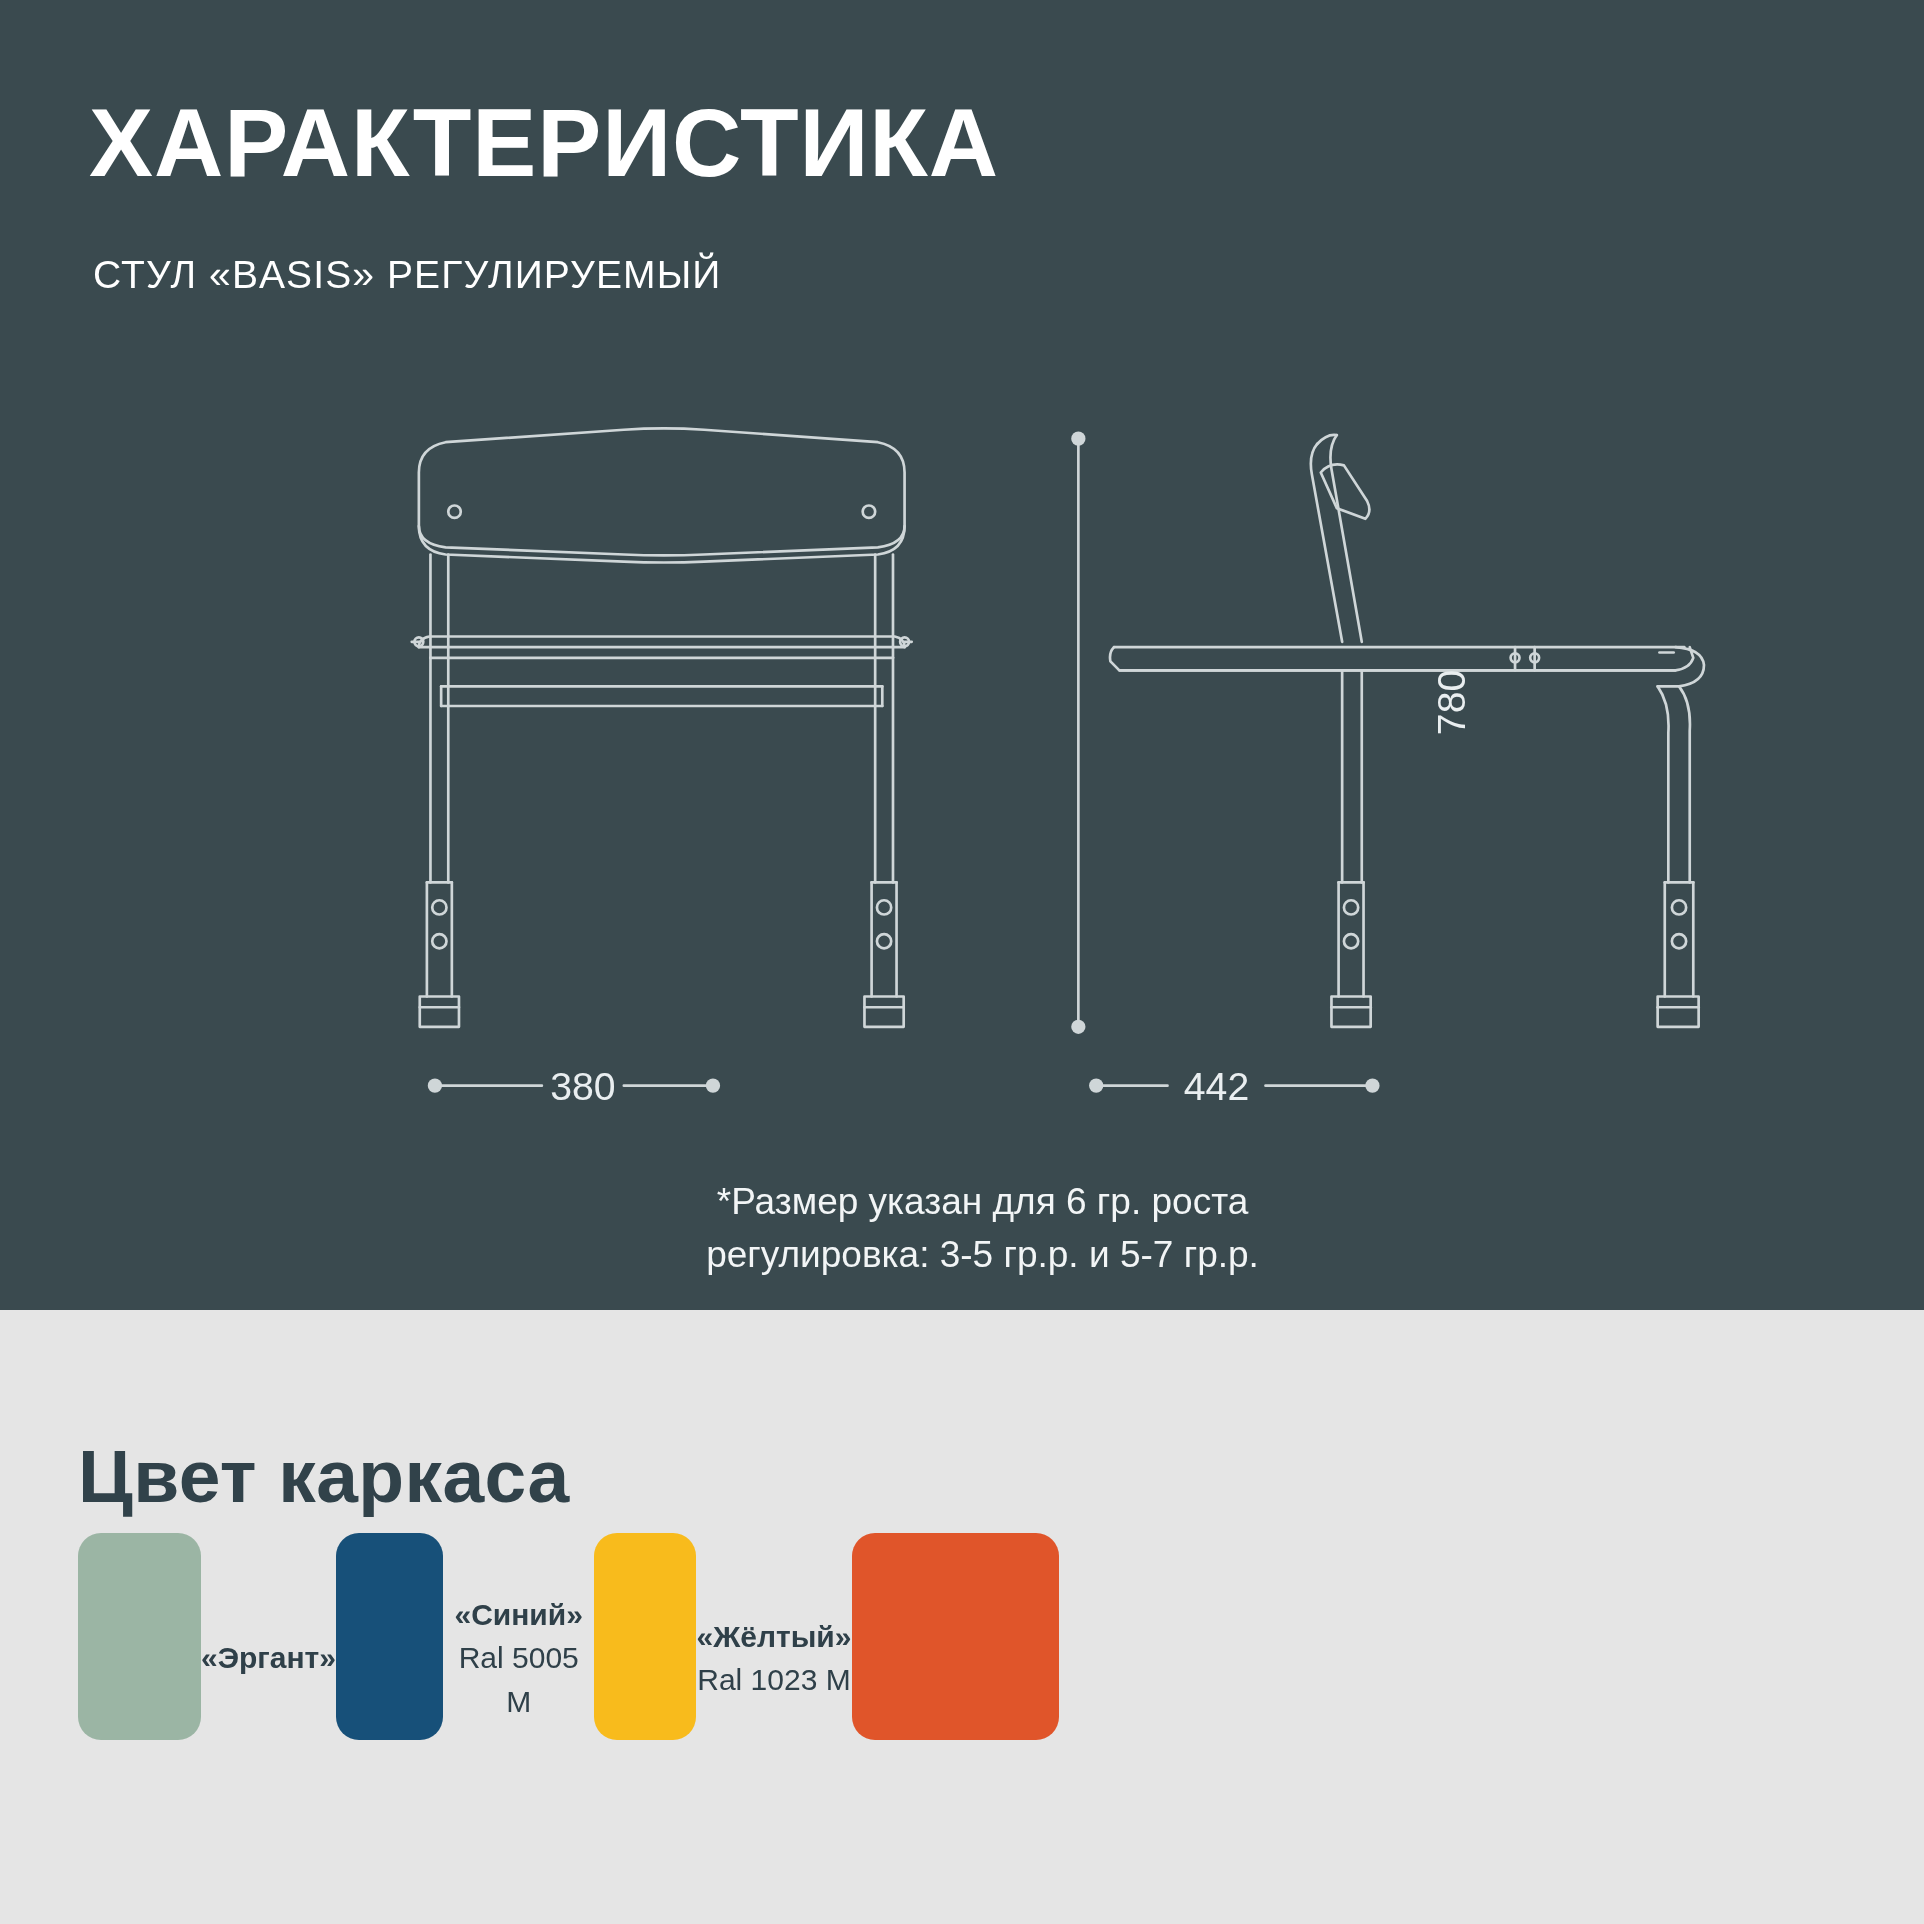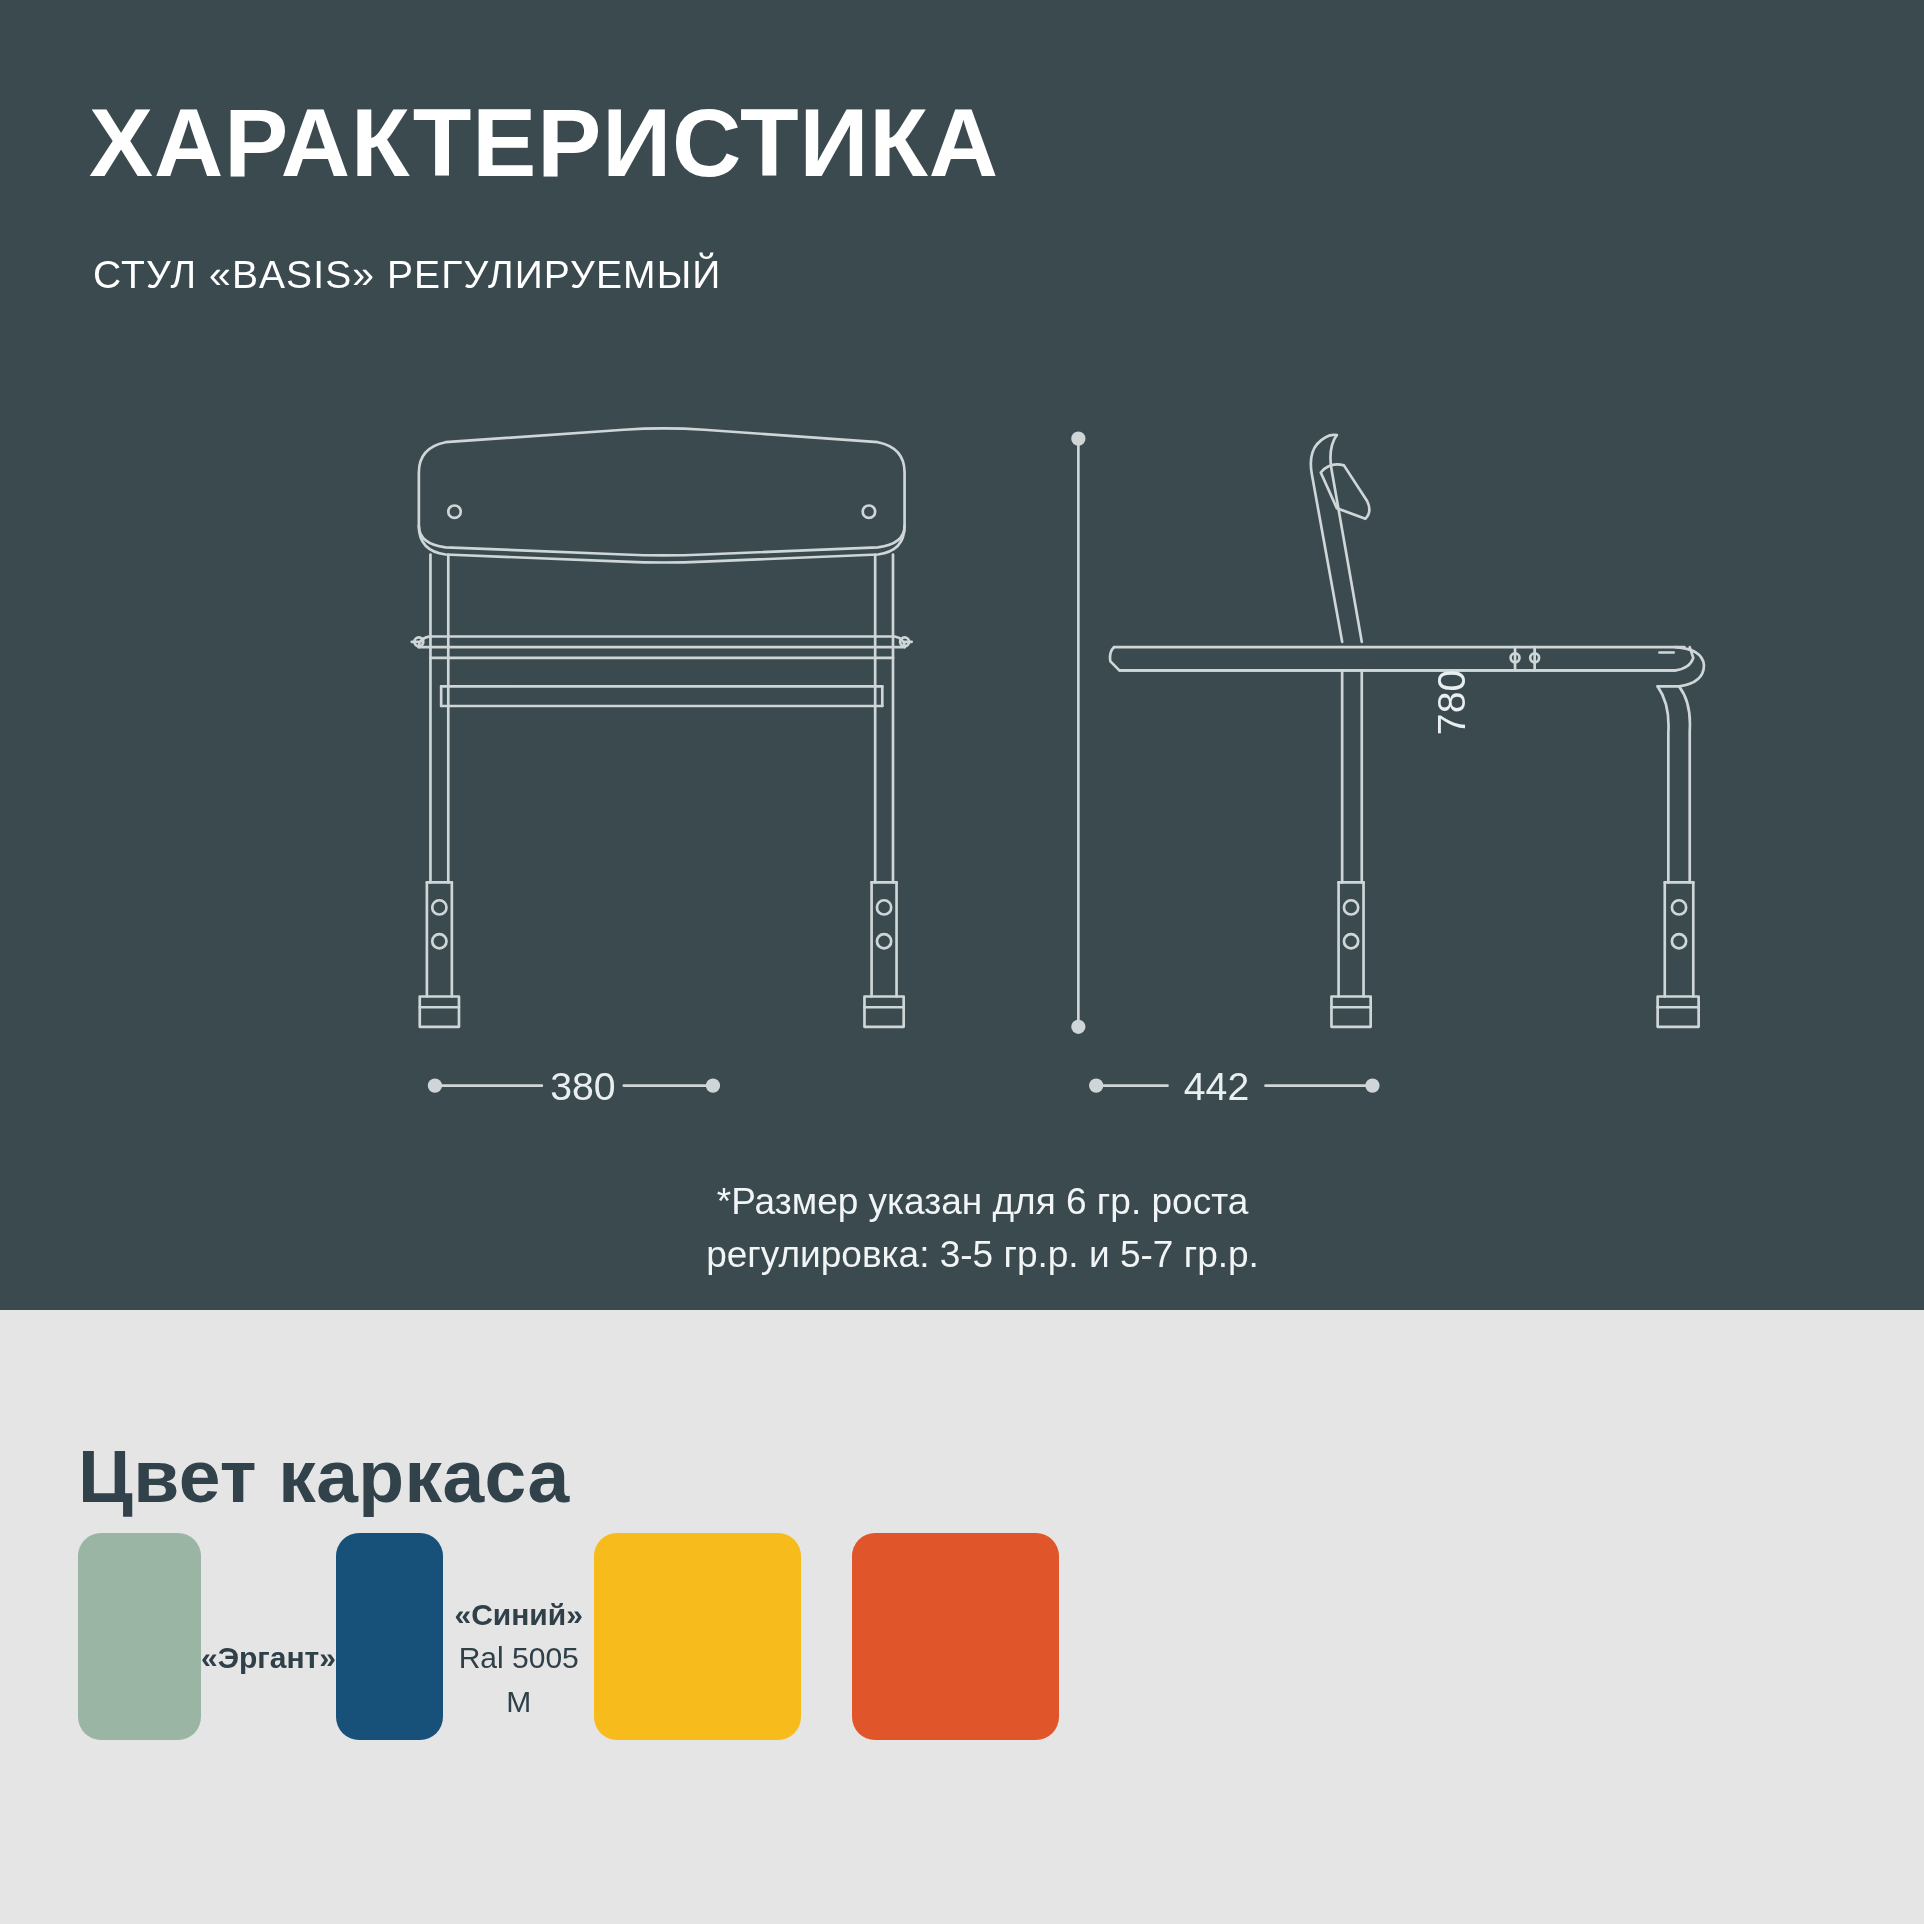--- a/index.html
+++ b/index.html
@@ -281,20 +281,24 @@
         <div class="swatch" style="background:#175079"></div>
         <div class="swatch-label">
           <b>«Синий»</b>
           <span class="ral">Ral 5005 M</span>
         </div>
       </div>
 
 
       <div class="swatch-cell">
         <div class="swatch" style="background:#f8bb1c"></div>
+        <div class="swatch-label">
+          <b>«Жёлтый»</b>
+          <span class="ral">Ral 1023 M</span>
+        </div>
       </div>
 
       <div class="swatch-cell">
         <div class="swatch" style="background:#e0552a"></div>
       </div>
 
 
     </div>
   </section>
 </div>

